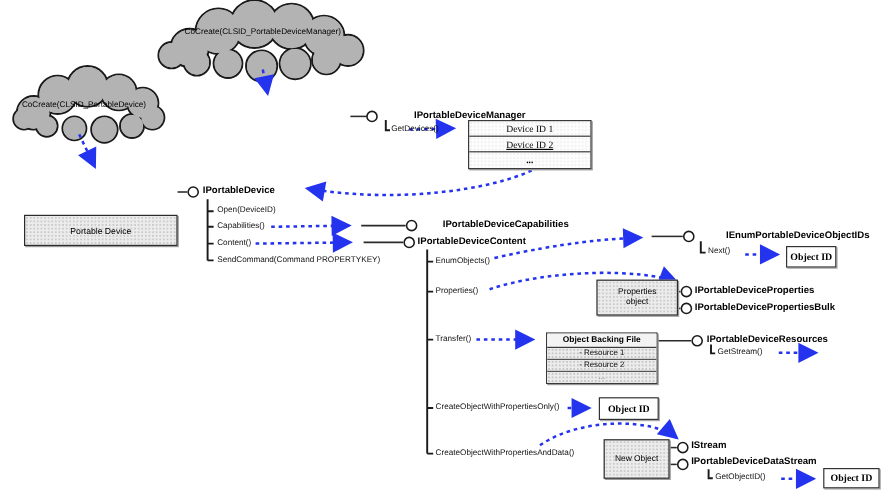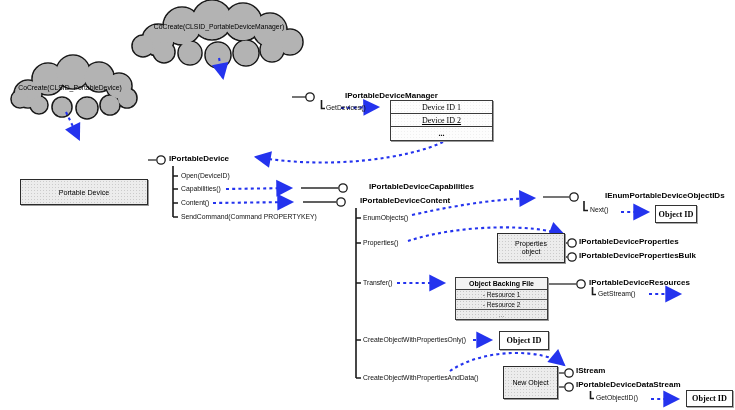--- a/index.html
+++ b/index.html
@@ -168,21 +168,21 @@
 
   <div class="abs id-table" style="left:390px;top:100px;width:103px;">
     <div class="id-row" style="height:13px;">Device ID 1</div>
     <div class="id-row" style="height:13px;text-decoration:underline;">Device ID 2</div>
     <div class="id-row" style="height:13px;font-weight:bold;">...</div>
   </div>
 
   <div class="abs ifname" style="left:317px;top:91px;padding-left:28px;">IPortableDeviceManager</div>
   <div class="abs ifname" style="left:169px;top:154px;">IPortableDevice</div>
   <div class="abs ifname" style="left:369px;top:182px;text-align:center;">IPortableDeviceCapabilities</div>
-  <div class="abs ifname" style="left:348px;top:196px;margin-left:12px;">IPortableDeviceContent</div>
+  <div class="abs ifname" style="left:348px;top:196px;">IPortableDeviceContent</div>
   <div class="abs ifname" style="left:605px;top:191px;">IEnumPortableDeviceObjectIDs</div>
   <div class="abs ifname" style="left:579px;top:237px;">IPortableDeviceProperties</div>
   <div class="abs ifname" style="left:579px;top:251px;">IPortableDevicePropertiesBulk</div>
   <div class="abs ifname" style="left:589px;top:278px;">IPortableDeviceResources</div>
   <div class="abs ifname" style="left:576px;top:366px;">IStream</div>
   <div class="abs ifname" style="left:576px;top:380px;">IPortableDeviceDataStream</div>
 
   <div class="abs method" style="left:326px;top:104px;">GetDevices()</div>
   <div class="abs method" style="left:181px;top:172px;">Open(DeviceID)</div>
   <div class="abs method" style="left:181px;top:185px;">Capabilities()</div>

